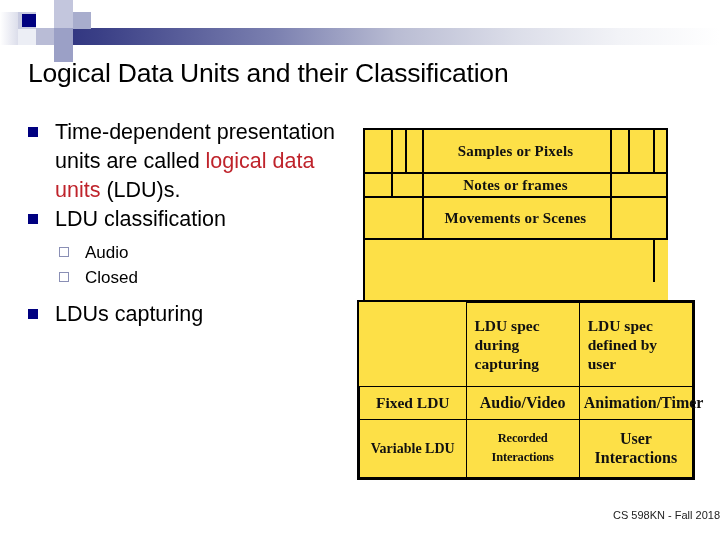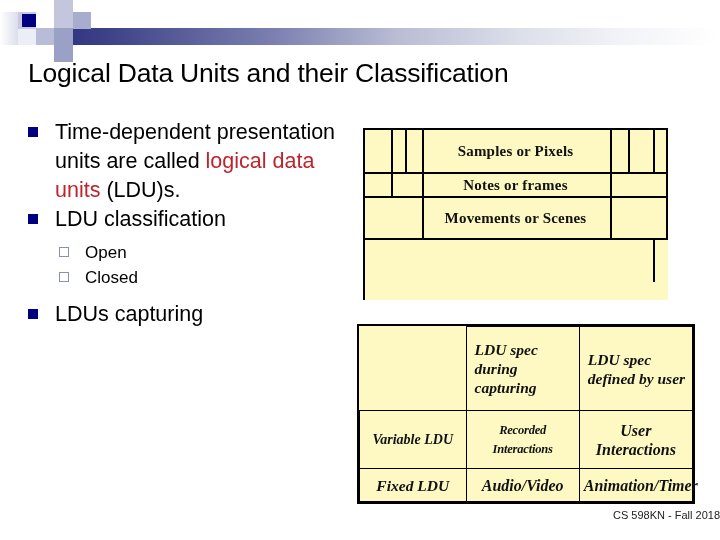--- a/index.html
+++ b/index.html
@@ -77,21 +77,21 @@
     background: #ffffff;
     box-sizing: content-box;
   }
   .em-red { color: #bf232b; }
   .gap-sm { height: 7px; }
   .gap-md { height: 10px; }
 
   
   .scan {
     position: absolute;
-    background: #fef9c3;
+    background: #fde047;
     font-family: "Liberation Serif", serif;
     font-weight: bold;
     color: #111111;
   }
 
   
   #tbl-top {
     left: 363px; top: 128px;
     width: 303px; height: 172px;
     overflow: hidden;
@@ -118,25 +118,24 @@
     width: 0;
     border-left: 2.2px solid #000;
   }
   #tbl-top .r1 { height: 44px; }
   #tbl-top .r2 { height: 24px; }
   #tbl-top .r3 { height: 42px; }
   #tbl-top .r4 { height: 44px; border-right: none; }
 
   
   #tbl-bot {
-    left: 357px; top: 324px;
+    left: 357px; top: 300px;
     width: 338px; height: 180px;
     box-sizing: border-box;
     border: 2.4px solid #000;
-    font-style: italic;
   }
   #tbl-bot table {
     width: 100%; height: 100%;
     border-collapse: collapse;
     table-layout: fixed;
   }
   #tbl-bot td {
     border: 1.9px solid #000;
     text-align: center;
     vertical-align: middle;
@@ -188,21 +187,21 @@
 
   <div class="blt">
     <span class="marker"></span>
     <span>LDU classification</span>
   </div>
 
   <div class="gap-sm"></div>
 
   <div class="sub">
     <span class="marker-o"></span>
-    <span>Open</span>
+    <span>Audio</span>
   </div>
 
   <div class="sub">
     <span class="marker-o"></span>
     <span>Closed</span>
   </div>
 
   <div class="gap-md"></div>
 
   <div class="blt">
@@ -248,26 +247,26 @@
 
 <div id="tbl-bot" class="scan">
   <table>
     <tbody>
         <tr>
       <td class="blank c1"></td>
       <td class="hl">LDU spec during capturing</td>
       <td class="hl">LDU spec defined by user</td>
     </tr>
     <tr>
+      <td class="c1">Fixed LDU</td>
+      <td>Audio/Video</td>
+      <td>Animation/Timer</td>
+    </tr>
+    <tr>
       <td class="c1 vsmall">Variable LDU</td>
       <td class="small">Recorded Interactions</td>
       <td>User Interactions</td>
     </tr>
-    <tr>
-      <td class="c1">Fixed LDU</td>
-      <td>Audio/Video</td>
-      <td>Animation/Timer</td>
-    </tr>
   </tbody>
     </table>
 </div>
 
 <div id="footer">CS 598KN - Fall 2018</div>
 
 </body></html>

